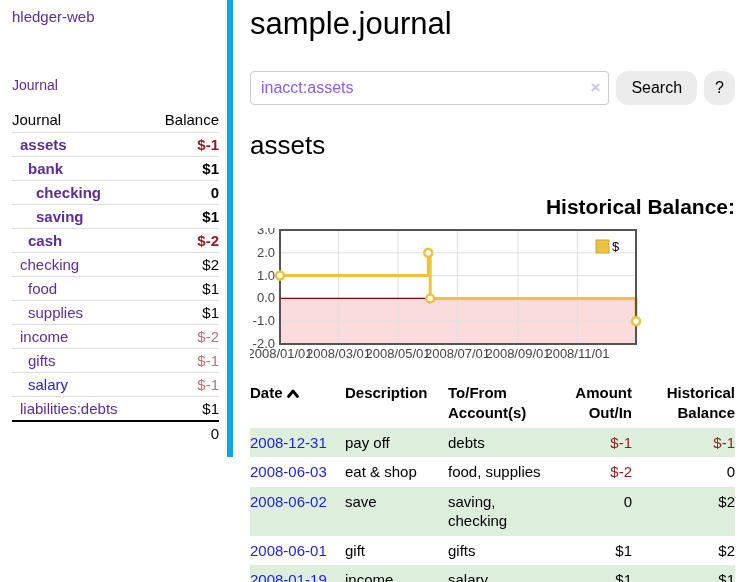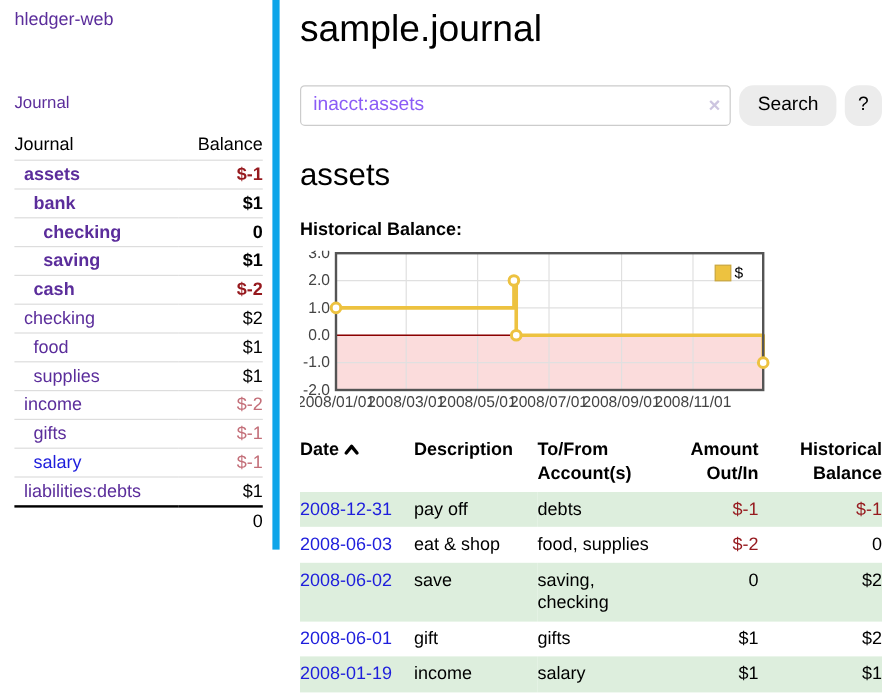--- a/index.html
+++ b/index.html
@@ -101,22 +101,23 @@
   .btn-search { padding: 0 15px; }
   .btn-help { padding: 0 11px; }
 
   h2.account-heading {
     font-size: 26px;
     font-weight: normal;
     margin: 25px 0 0 0;
   }
   .chart-title {
     font-weight: bold;
-    font-size: 15px;
-    margin-top: 22px;
+    font-size: 21px;
+    margin-top: 34px;
+    text-align: right;
   }
   .chart-wrap { margin-top: 9px; }
   svg text { font-family: "Liberation Sans", sans-serif; }
 
   
   .register-table {
     width: 100%;
     border-collapse: collapse;
     margin-top: 14px;
     font-size: 15px;

